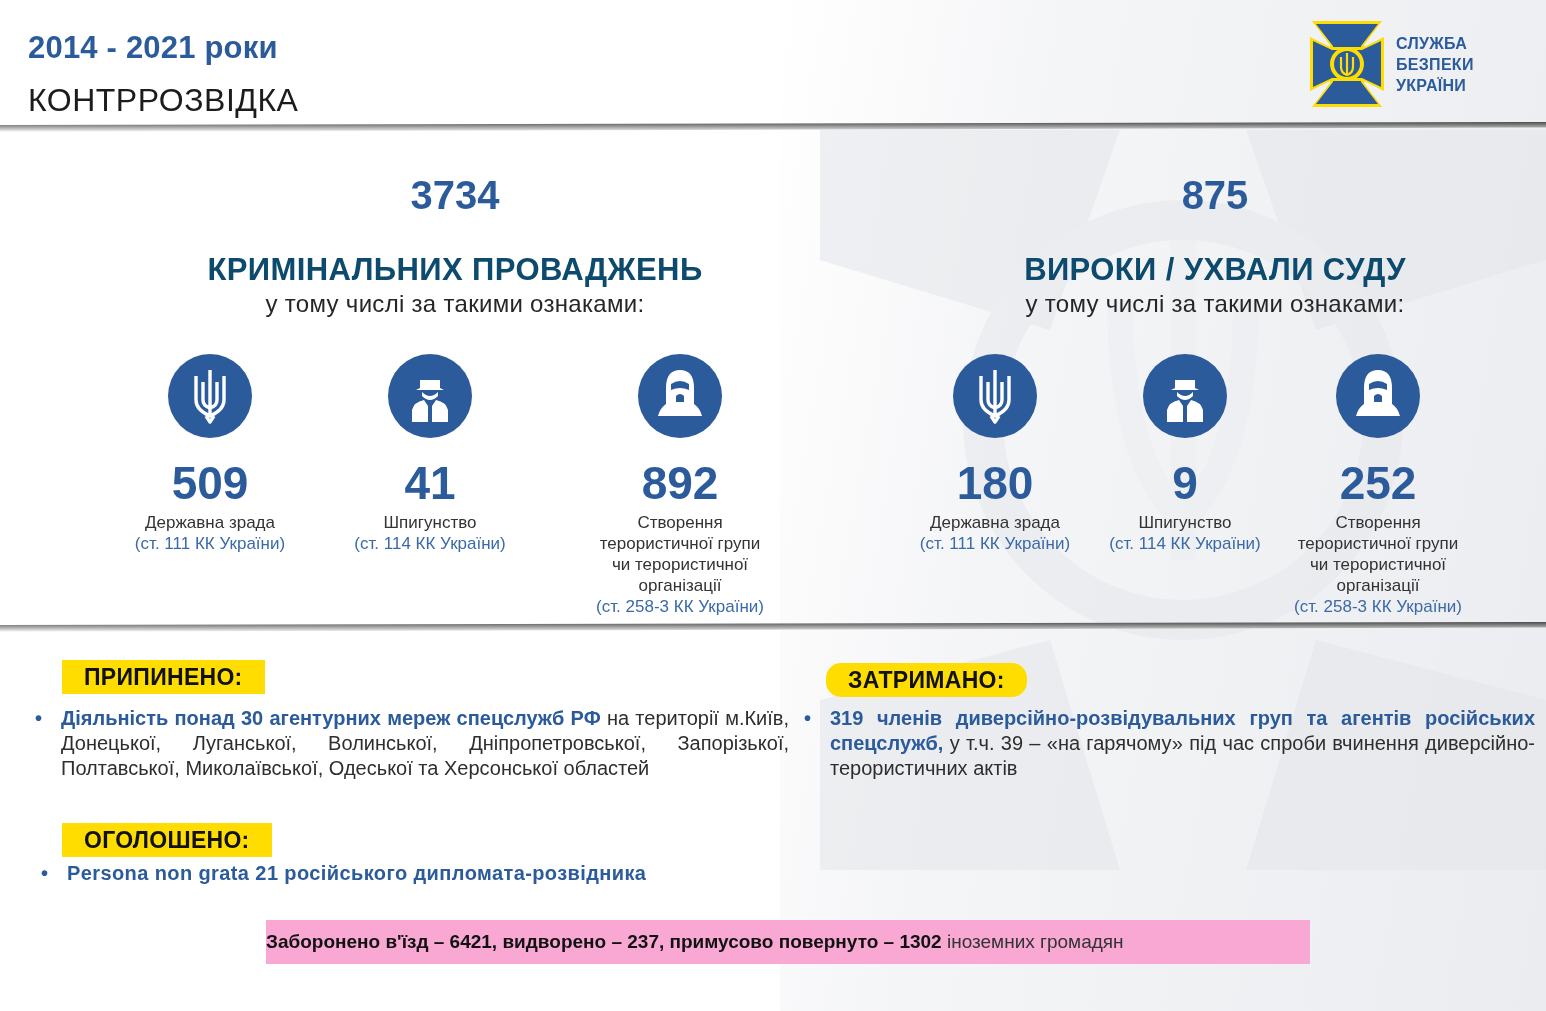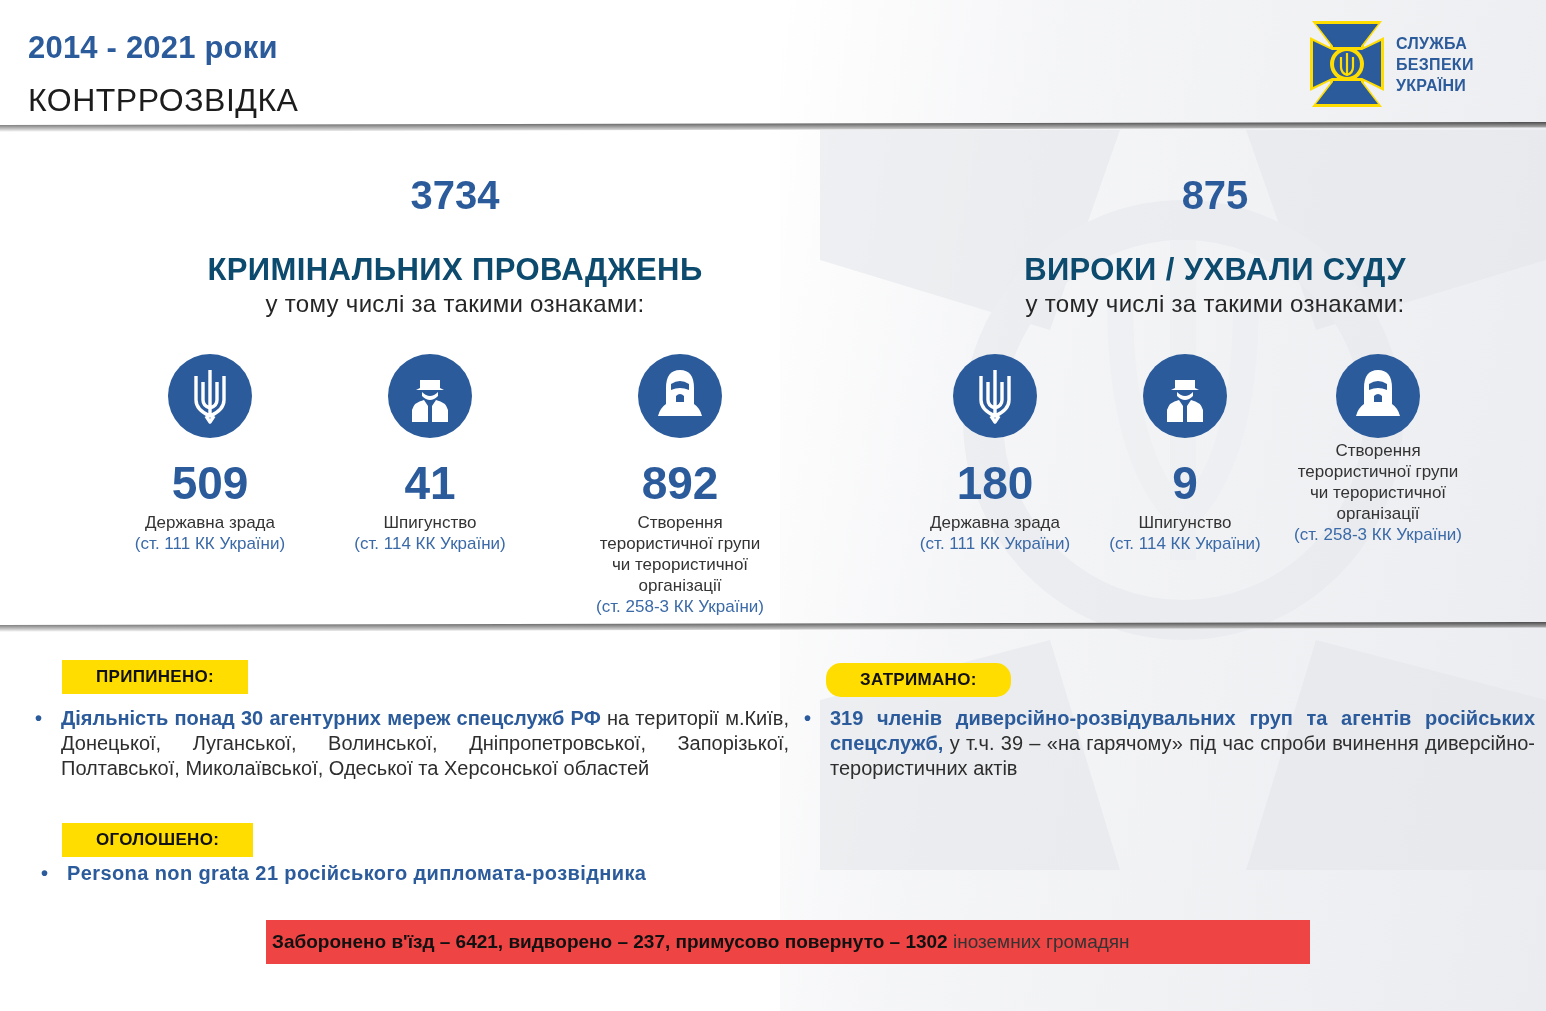--- a/index.html
+++ b/index.html
@@ -48,31 +48,31 @@
     width: 84px; height: 84px; border-radius: 50%; background: #2b5b9b; margin: 0 auto;
     display: flex; align-items: center; justify-content: center;
   }
   .stat .icon-circle svg { width: 52px; height: 60px; }
   .stat .num { font-size: 46px; font-weight: bold; color: #2b5b9b; margin-top: 18px; line-height: 54px; }
   .stat .label { font-size: 17px; color: #333; line-height: 21px; margin-top: 2px; }
   .stat .law { font-size: 17px; color: #3b6aa8; line-height: 21px; }
 
   
   .tag {
-    position: absolute; background: #ffdd00; font-weight: bold; font-size: 17px; color: #111;
-    padding: 0 34px; height: 34px; line-height: 34px; letter-spacing: 0.3px;
+    position: absolute; background: #ffdd00; font-weight: bold; font-size: 23px; color: #111;
+    padding: 0 22px; height: 34px; line-height: 34px; letter-spacing: 0.3px;
   }
   .bullet-block { position: absolute; font-size: 20px; line-height: 25px; color: #2e2e2e; text-align: justify; }
   .bullet-block .dot { position: absolute; left: -26px; top: 0; color: #2b5b9b; font-weight: bold; }
   .bullet-block b { color: #2b5b9b; }
   .bullet-block.bold-all { color: #2b5b9b; font-weight: bold; letter-spacing: 0.4px; }
 
   .footer-bar {
-    position: absolute; left: 266px; top: 920px; width: 1044px; height: 44px; background: #ef4444;
-    font-size: 19px; line-height: 44px; padding-left: 6px; color: #111;
+    position: absolute; left: 266px; top: 920px; width: 1044px; height: 44px; background: #f9a8d4;
+    font-size: 19px; line-height: 44px; color: #111;
   }
   .footer-bar .strong { font-weight: bold; }
   .footer-bar .tail { color: #333; font-weight: normal; }
 </style>
 </head>
 <body>
 
 <div class="bg-fade"></div>
 <svg class="watermark" viewBox="0 0 726 1011">
   <polygon points="0,130 300,130 230,330 0,260" fill="#e4e6ea"></polygon>
@@ -192,20 +192,21 @@
 </div>
 
 <div class="stat" style="left:1228px; top:354px; width:300px;">
   <div class="icon-circle">
     <svg viewBox="0 0 52 60">
         <path d="M26 4 Q40 4 40 22 L40 38 Q46 42 48 50 L4 50 Q6 42 12 38 L12 22 Q12 4 26 4 Z" fill="#fff"></path>
         <path d="M17 18 Q26 12 35 18 L35 24 Q26 20 17 24 Z" fill="#2b5b9b"></path>
         <path d="M22 30 Q26 26 30 30 L30 36 L22 36 Z" fill="#2b5b9b"></path>
       </svg>
   </div>
+  <div class="num">252</div>
   <div class="label">
     <div>Створення</div>
     <div>терористичної групи</div>
     <div>чи терористичної</div>
     <div>організації</div>
   </div>
   <div class="law">(ст. 258-3 КК України)</div>
 </div>
 
 <div class="divider mid"></div>

